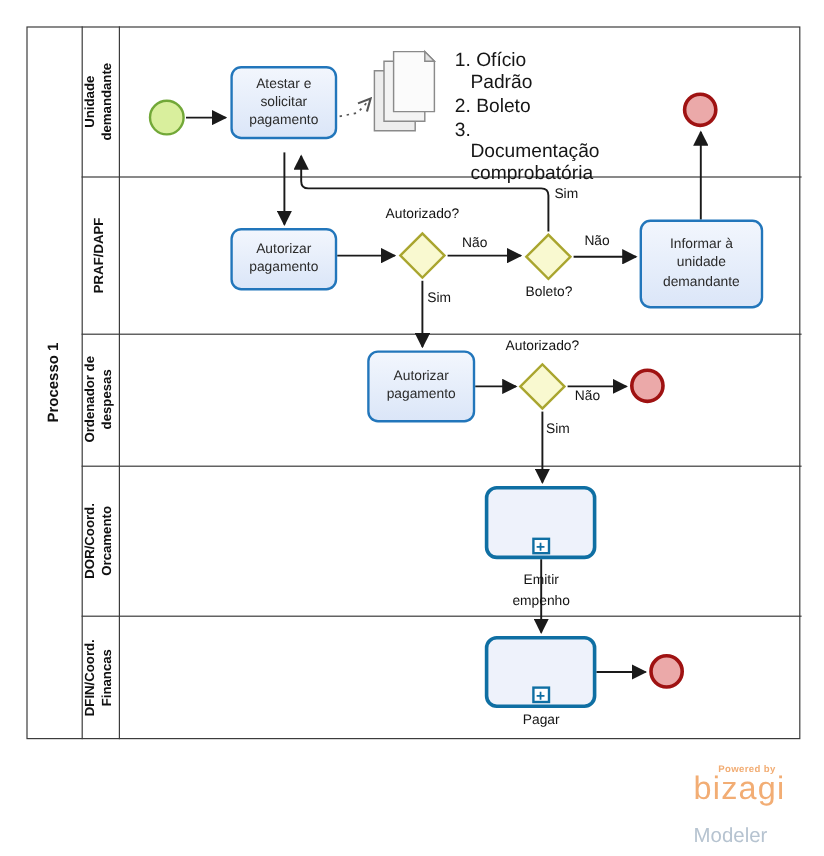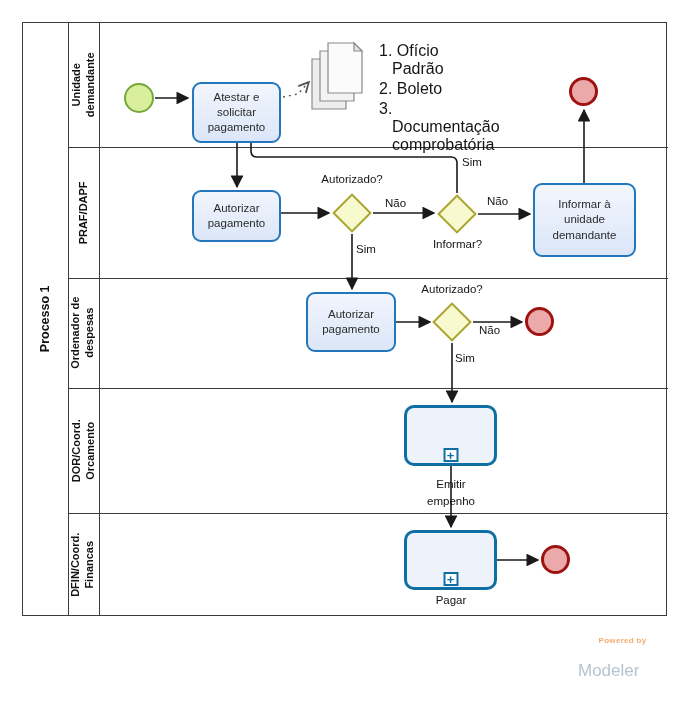--- a/index.html
+++ b/index.html
@@ -119,21 +119,21 @@
     <path class="flow" marker-end="url(#arr)" d="M497,560 H538"></path>
 
     <path class="assoc" marker-end="url(#oarr)" d="M283,97 L298,94 L308,83"></path>
   </svg>
 
   <div class="event start" style="left:124px;top:83px;"></div>
   <div class="event end" style="left:569px;top:77px;"></div>
   <div class="event end" style="left:525px;top:307px;"></div>
   <div class="event end" style="left:541px;top:545px;"></div>
 
-  <div class="task" style="left:192px;top:82px;width:89px;height:61px;">Atestar e
+  <div class="task" style="left:192px;top:55px;width:89px;height:61px;">Atestar e
 solicitar
 pagamento</div>
   <div class="task" style="left:192px;top:190px;width:89px;height:52px;">Autorizar
 pagamento</div>
   <div class="task" style="left:533px;top:183px;width:103px;height:74px;">Informar à
 unidade
 demandante</div>
   <div class="task" style="left:306px;top:292px;width:90px;height:60px;">Autorizar
 pagamento</div>
 
@@ -144,35 +144,36 @@
   <div class="subprocess" style="left:404px;top:405px;width:93px;height:61px;">
     <div class="plusbox">+</div>
   </div>
   <div class="subprocess" style="left:404px;top:530px;width:93px;height:60px;">
     <div class="plusbox">+</div>
   </div>
 
   <div class="elabel center" style="left:316px;top:173px;width:72px;">Autorizado?</div>
   <div class="elabel" style="left:385px;top:197px;">Não</div>
   <div class="elabel" style="left:356px;top:243px;">Sim</div>
-  <div class="elabel center" style="left:430px;top:238px;width:55px;">Informar?</div>
+  <div class="elabel center" style="left:430px;top:238px;width:55px;">Boleto?</div>
   <div class="elabel" style="left:487px;top:195px;">Não</div>
   <div class="elabel" style="left:462px;top:156px;">Sim</div>
   <div class="elabel center" style="left:416px;top:283px;width:72px;">Autorizado?</div>
   <div class="elabel" style="left:479px;top:324px;">Não</div>
   <div class="elabel" style="left:455px;top:352px;">Sim</div>
 
   <div class="node-caption" style="left:411px;top:476px;width:80px;">Emitir
 empenho</div>
   <div class="node-caption" style="left:411px;top:592px;width:80px;">Pagar</div>
 
   <div class="doc-list">
     <div class="doc-item">1. Ofício Padrão</div>
     <div class="doc-item">2. Boleto</div>
     <div class="doc-item">3. Documentação comprobatória</div>
   </div>
 
   <div class="logo">
     <div class="powered">Powered by</div>
+    <div class="brand">bizagi</div>
     <div class="modeler">Modeler</div>
   </div>
 
 </div>
 
 </body></html>

